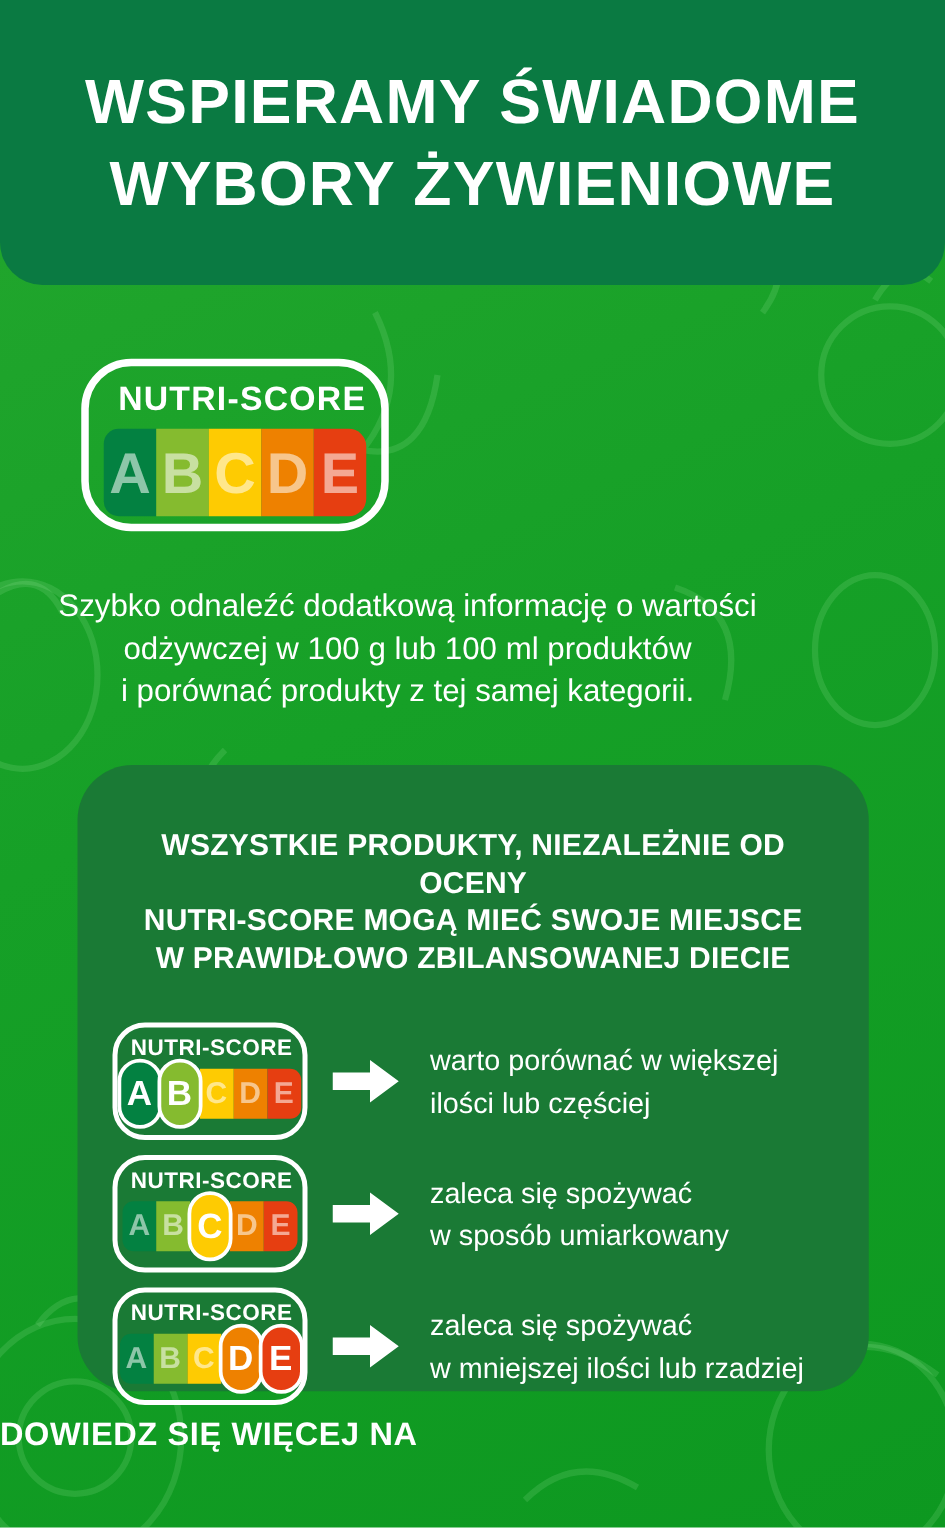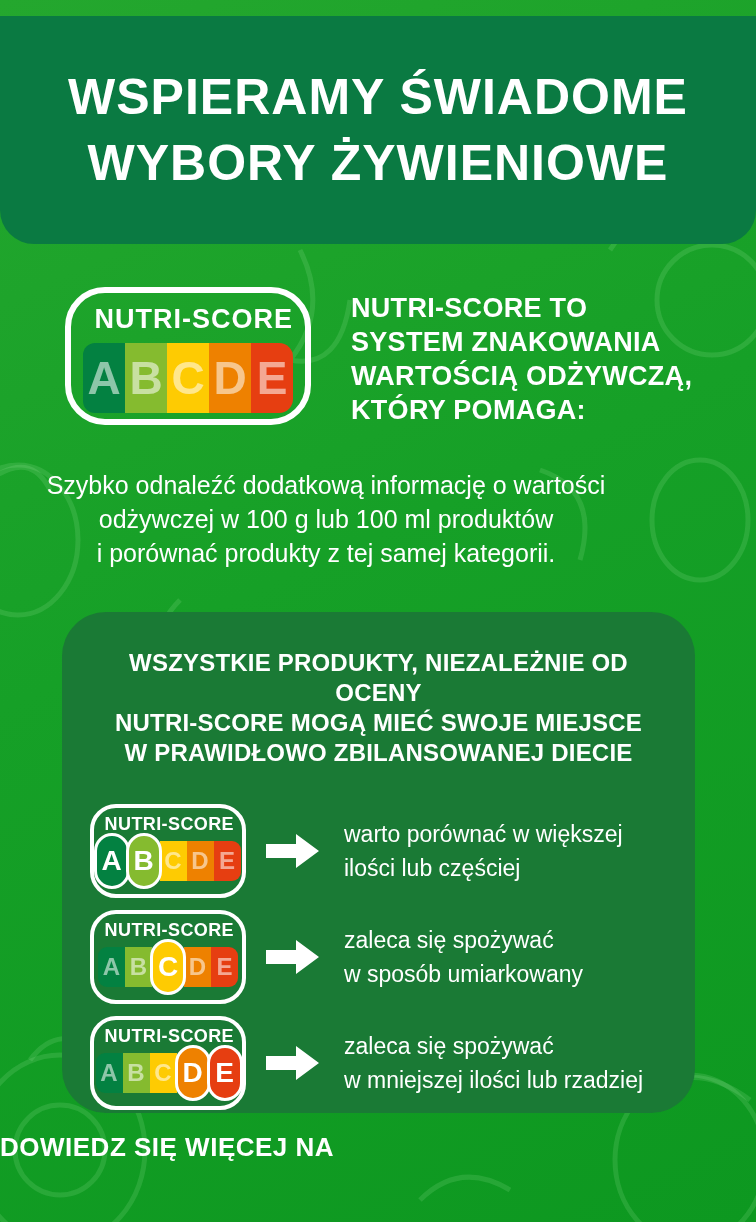--- a/index.html
+++ b/index.html
@@ -12,21 +12,21 @@
     width:756px;height:1222px;position:relative;overflow:hidden;
     font-family:"Liberation Sans", sans-serif;
     background:linear-gradient(155deg,var(--bg-top) 0%,#16A027 45%,var(--bg-bottom) 100%);
     color:var(--white);
   }
   .bg-pattern{position:absolute;inset:0;z-index:0;}
   .layer{position:absolute;z-index:1;}
 
   
   .banner{
-    top:16px;left:0;width:756px;height:228px;background:var(--banner);
+    top:0;left:0;width:756px;height:228px;background:var(--banner);
     border-radius:0 0 34px 34px;display:flex;align-items:center;justify-content:center;
   }
   .banner h1{
     margin:0;font-size:50px;line-height:66px;font-weight:700;letter-spacing:1px;
     text-align:center;white-space:pre-line;color:var(--white);
   }
 
   
   .nutri-label{border:6px solid #fff;border-radius:40px;background:transparent;}
   .ns-title{color:#fff;font-weight:700;text-align:right;}
@@ -64,21 +64,21 @@
     top:468px;left:0;width:652px;text-align:center;
     font-size:25px;line-height:34px;white-space:pre-line;margin:0;
   }
 
   
   .card{
     top:612px;left:62px;width:633px;height:501px;background:var(--card);
     border-radius:44px;padding:36px 28px 20px;
   }
   .card h2{
-    margin:0 0 36px;font-size:24px;line-height:30px;font-weight:700;
+    margin:14px 0 36px;font-size:24px;line-height:30px;font-weight:700;
     text-align:center;white-space:pre-line;letter-spacing:0.2px;
   }
   .score-row{display:flex;align-items:center;margin-bottom:12px;}
   .arrow-icon{margin:0 24px 0 20px;flex-shrink:0;display:block;}
   .row-text{font-size:23px;line-height:34px;white-space:pre-line;}
 
   
   .footer{top:1132px;left:0;width:756px;font-weight:700;}
   .footer-line1{font-size:26px;letter-spacing:0.5px;margin-bottom:10px;}
   .footer-line2{font-size:27px;letter-spacing:0.5px;}
@@ -115,24 +115,20 @@
   <div class="nutri-label large">
     <div class="ns-title">NUTRI-SCORE</div>
     <div class="ns-scale">
       <span class="seg" style="background: rgb(3, 129, 65);">A</span>
       <span class="seg" style="background: rgb(133, 187, 47);">B</span>
       <span class="seg" style="background: rgb(254, 203, 2);">C</span>
       <span class="seg" style="background: rgb(238, 129, 0);">D</span>
       <span class="seg" style="background: rgb(230, 62, 17);">E</span>
     </div>
   </div>
-  <div class="intro-text">NUTRI-SCORE TO
-SYSTEM ZNAKOWANIA
-WARTOŚCIĄ ODŻYWCZĄ,
-KTÓRY POMAGA:</div>
 </section>
 
 <p class="layer description">Szybko odnaleźć dodatkową informację o wartości
 odżywczej w 100 g lub 100 ml produktów
 i porównać produkty z tej samej kategorii.</p>
 
 <section class="layer card">
   <h2>WSZYSTKIE PRODUKTY, NIEZALEŻNIE OD OCENY
 NUTRI-SCORE MOGĄ MIEĆ SWOJE MIEJSCE
 W PRAWIDŁOWO ZBILANSOWANEJ DIECIE</h2>

